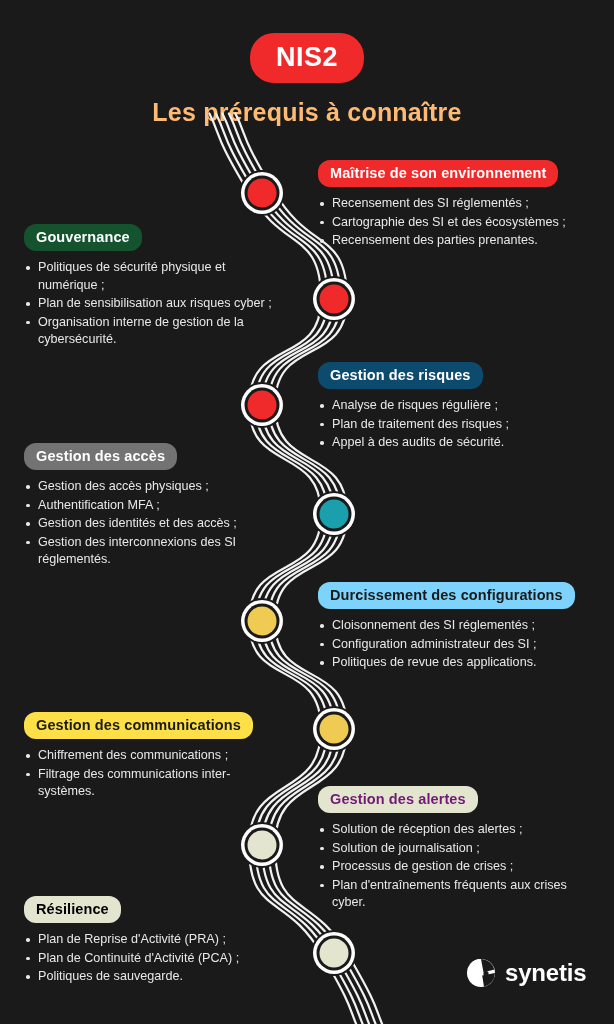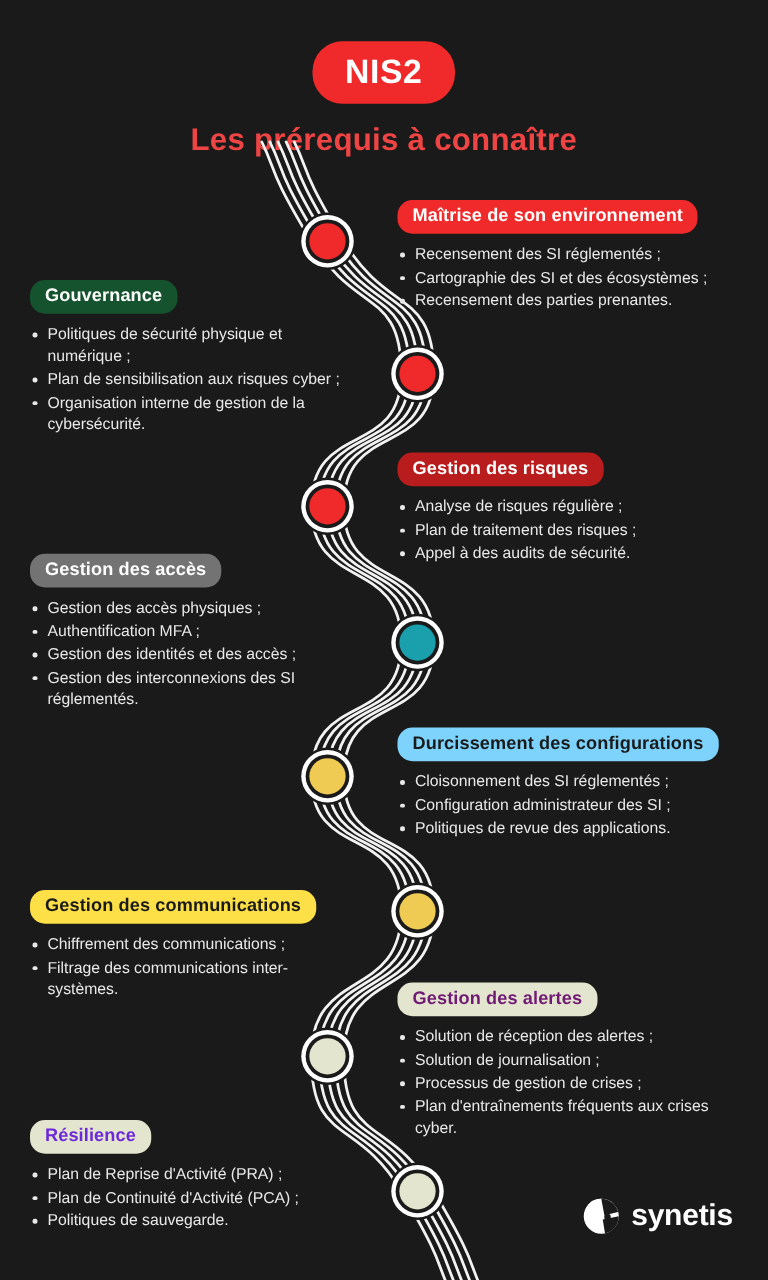--- a/index.html
+++ b/index.html
@@ -23,21 +23,21 @@
     background:#F02A2A;
     color:#ffffff;
     font-size:27px;
     font-weight:bold;
     letter-spacing:.5px;
     padding:9px 26px 10px;
     border-radius:24px;
   }
   #header-subtitle {
     margin-top:15px;
-    color:#ef4444;
+    color:#fdba74;
     font-size:25px;
     font-weight:bold;
     letter-spacing:.2px;
   }
 
   
   #timeline-svg {
     position:absolute; top:0; left:0;
     width:614px; height:1024px;
     pointer-events:none;
@@ -165,21 +165,21 @@
       <div class="section right" style="top: 160px; left: 318px; width: 282px;"><div class="sec-badge" style="background: rgb(240, 42, 42); color: rgb(255, 255, 255);">Maîtrise de son environnement</div><ul class="sec-list">
           <li>Recensement des SI réglementés ;</li>
           <li>Cartographie des SI et des écosystèmes ;</li>
           <li>Recensement des parties prenantes.</li>
         </ul></div>
       <div class="section left" style="top: 224px; left: 24px; width: 262px;"><div class="sec-badge" style="background: #14532d; color: rgb(255, 255, 255);">Gouvernance</div><ul class="sec-list">
           <li>Politiques de sécurité physique et numérique ;</li>
           <li>Plan de sensibilisation aux risques cyber ;</li>
           <li>Organisation interne de gestion de la cybersécurité.</li>
         </ul></div>
-      <div class="section right" style="top: 362px; left: 318px; width: 282px;"><div class="sec-badge" style="background: #b91c1c; color: rgb(255, 255, 255); text-align: right;">Gestion des risques</div><ul class="sec-list">
+      <div class="section right" style="top: 362px; left: 318px; width: 282px;"><div class="sec-badge" style="background: #0c4a6e; color: rgb(255, 255, 255); text-align: right;">Gestion des risques</div><ul class="sec-list">
           <li>Analyse de risques régulière ;</li>
           <li>Plan de traitement des risques ;</li>
           <li>Appel à des audits de sécurité.</li>
         </ul></div>
       <div class="section left" style="top: 443px; left: 24px; width: 262px;"><div class="sec-badge" style="background: #737373; color: rgb(255, 255, 255);">Gestion des accès</div><ul class="sec-list">
           <li>Gestion des accès physiques ;</li>
           <li>Authentification MFA ;</li>
           <li>Gestion des identités et des accès ;</li>
           <li>Gestion des interconnexions des SI réglementés.</li>
         </ul></div>
@@ -191,21 +191,21 @@
       <div class="section left" style="top: 681px; left: 24px; width: 262px;"><div class="sec-badge" style="background: #fde047; color: rgb(26, 26, 26); margin-top: 31px;">Gestion des communications</div><ul class="sec-list">
           <li>Chiffrement des communications ;</li>
           <li>Filtrage des communications inter-systèmes.</li>
         </ul></div>
       <div class="section right" style="top: 786px; left: 318px; width: 282px;"><div class="sec-badge" style="background: rgb(227, 229, 206); color: #701a75;">Gestion des alertes</div><ul class="sec-list">
           <li>Solution de réception des alertes ;</li>
           <li>Solution de journalisation ;</li>
           <li>Processus de gestion de crises ;</li>
           <li>Plan d'entraînements fréquents aux crises cyber.</li>
         </ul></div>
-      <div class="section left" style="top: 896px; left: 24px; width: 262px;"><div class="sec-badge" style="background: rgb(227, 229, 206); color: #6d28d9;">Résilience</div><ul class="sec-list">
+      <div class="section left" style="top: 896px; left: 24px; width: 262px;"><div class="sec-badge" style="background: rgb(227, 229, 206); color: #000000;">Résilience</div><ul class="sec-list">
           <li>Plan de Reprise d'Activité (PRA) ;</li>
           <li>Plan de Continuité d'Activité (PCA) ;</li>
           <li>Politiques de sauvegarde.</li>
         </ul></div>
     </div>
 
   <div id="logo">
     <svg width="30" height="30" viewBox="0 0 30 30">
       <circle cx="15" cy="15" r="14" fill="#ffffff"></circle>
       <path d="M15 1 A14 14 0 0 1 28.5 11.5 L17.5 14.2 Z" fill="#1a1a1a"></path>

